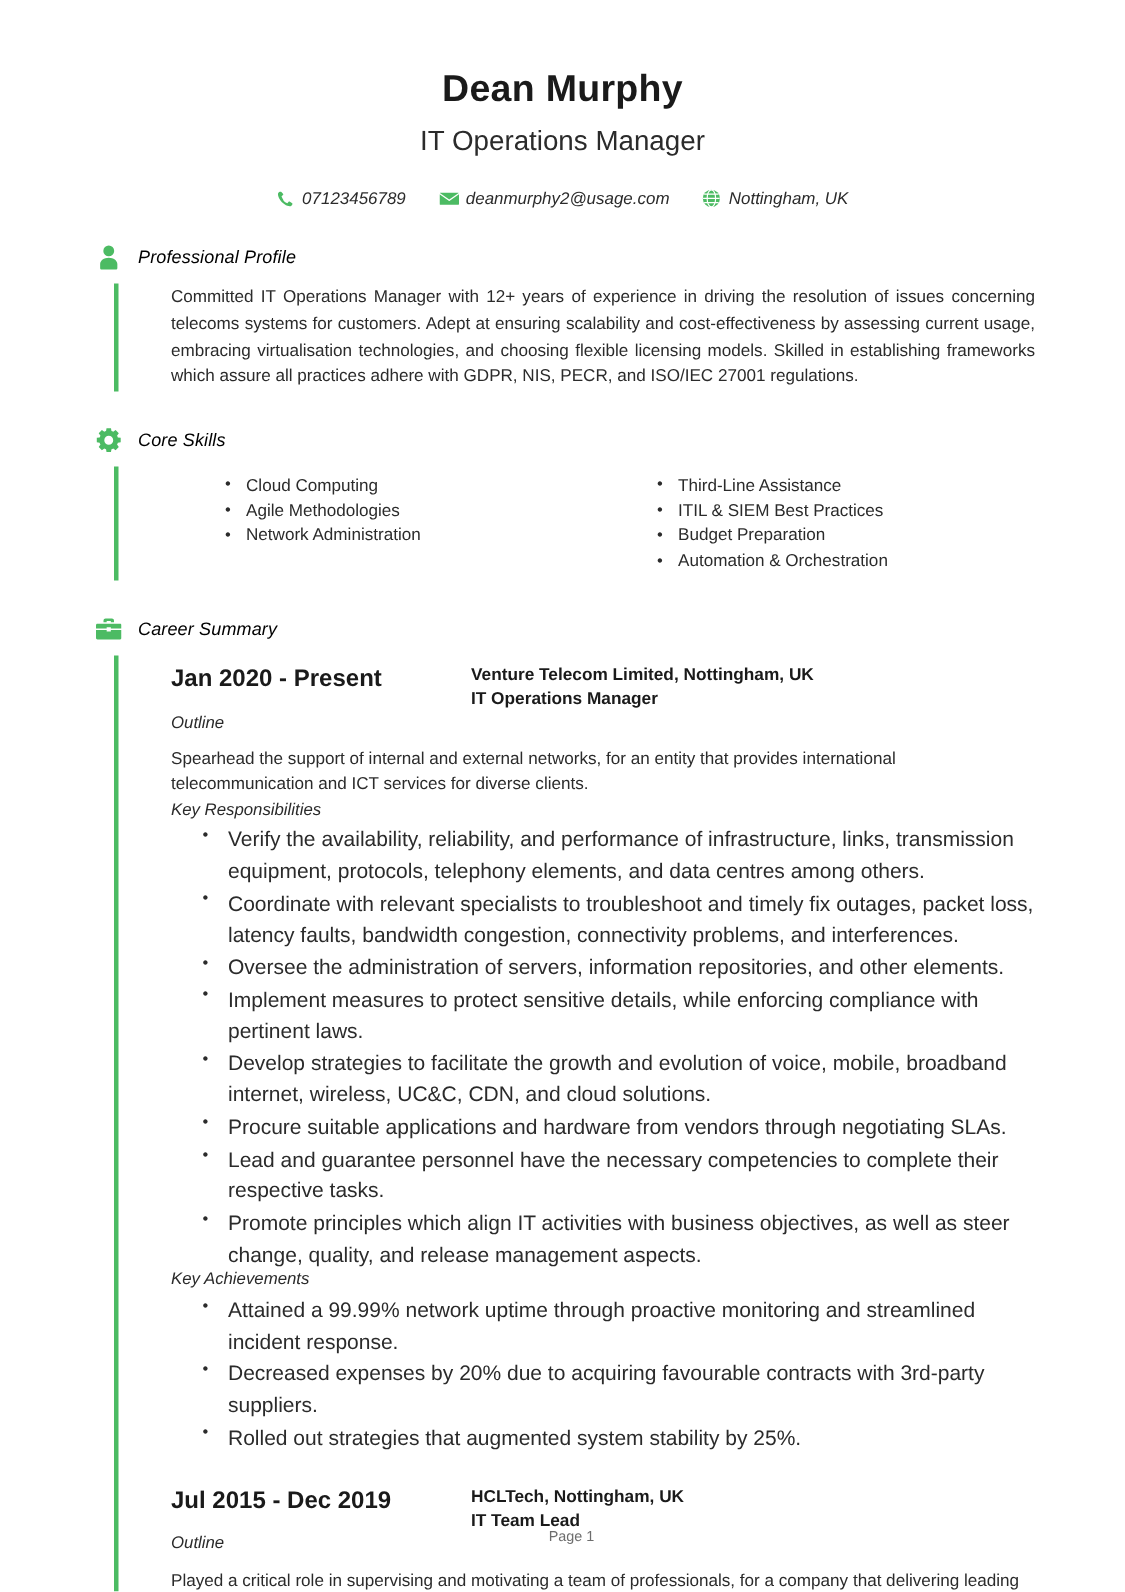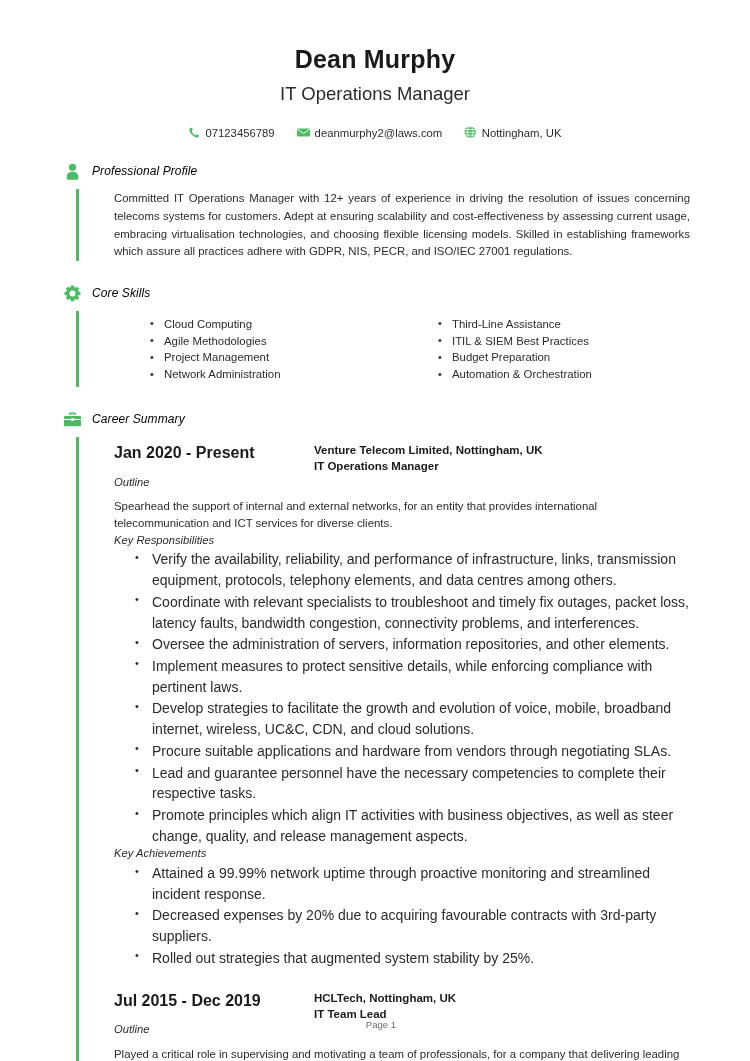--- a/index.html
+++ b/index.html
@@ -46,20 +46,21 @@
     align-items: center;
     gap: 22px;
     font-size: 11.3px;
     color: #2b2b2b;
   }
   .contact-item {
     display: flex;
     align-items: center;
     gap: 5px;
     white-space: nowrap;
+    font-style: italic;
   }
   .contact-item svg { display: block; }
 
   
   .section-head {
     display: flex;
     align-items: center;
     gap: 11px;
     margin-top: 24px;
     margin-bottom: 9px;
@@ -206,21 +207,21 @@
         <span>07123456789</span>
       </div>
 
       <div class="contact-item">
         <span class="ico">
           <svg width="13" height="13" viewBox="0 0 16 12" fill="#4cbb63">
             <path d="M1 1h14c.3 0 .5.1.7.3L8 6.6.3 1.3C.5 1.1.7 1 1 1z"></path>
             <path d="M0 2.4l7.6 5.2c.2.2.6.2.8 0L16 2.4V10c0 .6-.4 1-1 1H1c-.6 0-1-.4-1-1V2.4z"></path>
           </svg>
         </span>
-        <span>deanmurphy2@laws.com</span>
+        <span>deanmurphy2@usage.com</span>
       </div>
 
       <div class="contact-item">
         <span class="ico">
           <svg width="12.5" height="12.5" viewBox="0 0 16 16" fill="#4cbb63">
             <circle cx="8" cy="8" r="7.3"></circle>
             <path d="M8 .7C6 .7 4.4 3.9 4.4 8S6 15.3 8 15.3 11.6 12.1 11.6 8 10 .7 8 .7z" fill="none" stroke="#ffffff" stroke-width="1"></path>
             <path d="M.9 8h14.2M1.8 4.4h12.4M1.8 11.6h12.4" stroke="#ffffff" stroke-width="1" fill="none"></path>
           </svg>
         </span>
@@ -249,21 +250,20 @@
       </svg>
     </span>
     <span class="section-title">Core Skills</span>
   </div>
   <div class="rule-block">
     <div class="skills-wrap">
       <div class="skills-col">
         <ul id="skills-left">
             <li>Cloud Computing</li>
             <li>Agile Methodologies</li>
-            <li>Project Management</li>
             <li>Network Administration</li>
           </ul>
       </div>
       <div class="skills-col">
         <ul id="skills-right">
             <li>Third-Line Assistance</li>
             <li>ITIL &amp; SIEM Best Practices</li>
             <li>Budget Preparation</li>
             <li>Automation &amp; Orchestration</li>
           </ul>

